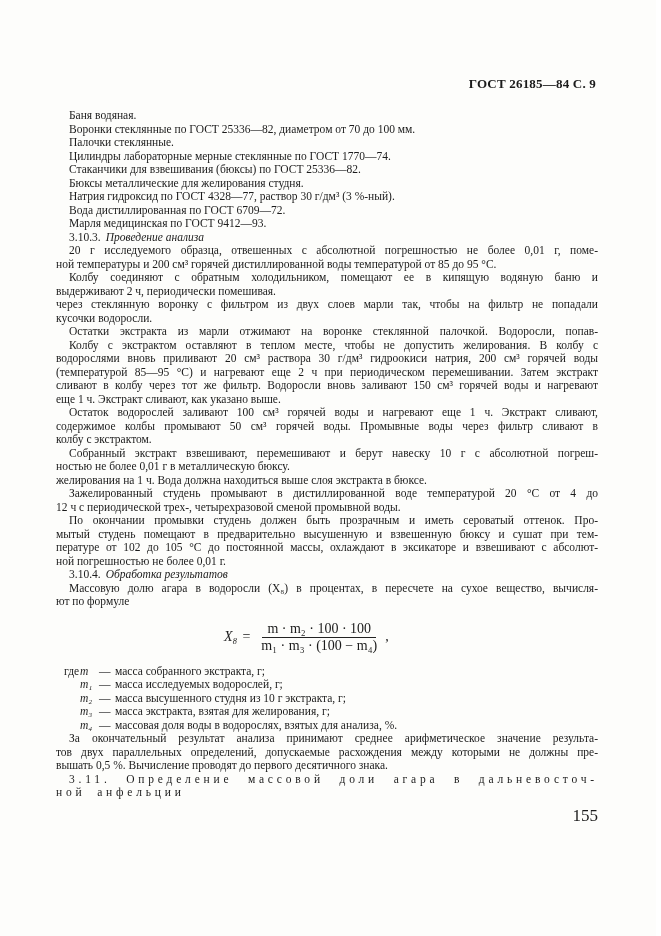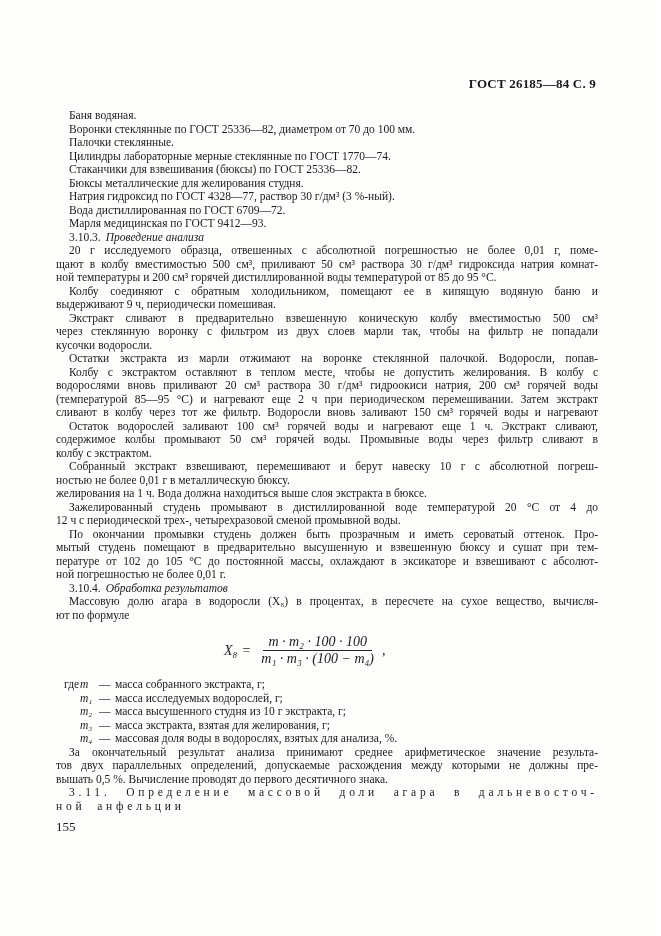--- a/index.html
+++ b/index.html
@@ -14,56 +14,55 @@
   .spaced{letter-spacing:3.8px;word-spacing:5px;}
   .subnum{margin-right:5px;}
   .subtitle{font-style:italic;}
   .defline{display:flex;padding-left:8px;height:13.5px;overflow:hidden;font-family:Liberation Serif, serif;}
   .lead{width:16px;flex:none;}
   .sym{width:19px;flex:none;font-style:italic;}
   .dash{width:16px;flex:none;}
   .formula{display:flex;align-items:center;margin:10px 0 9px 168px;font-size:14px;height:37px;}
   .mvar{font-style:italic;margin-right:5px;}
   .feq{margin-right:6px;}
-  .frac{display:inline-flex;flex-direction:column;align-items:center;font-style:italic;line-height:14px;}
+  .frac{display:inline-flex;flex-direction:column;align-items:center;line-height:14px;}
   .num{padding:0 5px 1px;border-bottom:1px solid #222;}
   .den{padding:1px 5px 0;}
   .ftrail{margin-left:3px;}
-  .page-num{text-align:left;font-size:13px;margin-top:6px;}
+  .page-num{text-align:right;font-size:17px;margin-top:6px;}
 </style>
 </head>
 <body>
 
 <div class="page">
   <div class="content">
     <div class="doc-header">ГОСТ 26185—84 С. 9</div>
     <div class="body-text">
         <div class="ln indent">Баня водяная.</div>
         <div class="ln indent">Воронки стеклянные по ГОСТ 25336—82, диаметром от 70 до 100 мм.</div>
         <div class="ln indent">Палочки стеклянные.</div>
         <div class="ln indent">Цилиндры лабораторные мерные стеклянные по ГОСТ 1770—74.</div>
         <div class="ln indent">Стаканчики для взвешивания (бюксы) по ГОСТ 25336—82.</div>
         <div class="ln indent">Бюксы металлические для желирования студня.</div>
         <div class="ln indent">Натрия гидроксид по ГОСТ 4328—77, раствор 30 г/дм³ (3 %-ный).</div>
         <div class="ln indent">Вода дистиллированная по ГОСТ 6709—72.</div>
         <div class="ln indent">Марля медицинская по ГОСТ 9412—93.</div>
         <div class="ln indent"><span class="subnum">3.10.3.</span><span class="subtitle">Проведение анализа</span></div>
         <div class="ln indent j">20 г исследуемого образца, отвешенных с абсолютной погрешностью не более 0,01 г, поме-</div>
-        <div class="ln j">щают в колбу вместимостью 500 см³, приливают 50 см³ раствора 30 г/дм³ гидроксида натрия комнат-</div>
         <div class="ln">ной температуры и 200 см³ горячей дистиллированной воды температурой от 85 до 95 °С.</div>
         <div class="ln indent j">Колбу соединяют с обратным холодильником, помещают ее в кипящую водяную баню и</div>
-        <div class="ln">выдерживают 9 ч, периодически помешивая.</div>
-        <div class="ln indent j">Экстракт сливают в предварительно взвешенную коническую колбу вместимостью 500 см³</div>
+        <div class="ln">выдерживают 2 ч, периодически помешивая.</div>
         <div class="ln j">через стеклянную воронку с фильтром из двух слоев марли так, чтобы на фильтр не попадали</div>
         <div class="ln">кусочки водоросли.</div>
         <div class="ln indent j">Остатки экстракта из марли отжимают на воронке стеклянной палочкой. Водоросли, попав-</div>
         <div class="ln indent j">Колбу с экстрактом оставляют в теплом месте, чтобы не допустить желирования. В колбу с</div>
         <div class="ln j">водорослями вновь приливают 20 см³ раствора 30 г/дм³ гидроокиси натрия, 200 см³ горячей воды</div>
         <div class="ln j">(температурой 85—95 °С) и нагревают еще 2 ч при периодическом перемешивании. Затем экстракт</div>
         <div class="ln j">сливают в колбу через тот же фильтр. Водоросли вновь заливают 150 см³ горячей воды и нагревают</div>
+        <div class="ln">еще 1 ч. Экстракт сливают, как указано выше.</div>
         <div class="ln indent j">Остаток водорослей заливают 100 см³ горячей воды и нагревают еще 1 ч. Экстракт сливают,</div>
         <div class="ln j">содержимое колбы промывают 50 см³ горячей воды. Промывные воды через фильтр сливают в</div>
         <div class="ln">колбу с экстрактом.</div>
         <div class="ln indent j">Собранный экстракт взвешивают, перемешивают и берут навеску 10 г с абсолютной погреш-</div>
         <div class="ln">ностью не более 0,01 г в металлическую бюксу.</div>
         <div class="ln">желирования на 1 ч. Вода должна находиться выше слоя экстракта в бюксе.</div>
         <div class="ln indent j">Зажелированный студень промывают в дистиллированной воде температурой 20 °С от 4 до</div>
         <div class="ln">12 ч с периодической трех-, четырехразовой сменой промывной воды.</div>
         <div class="ln indent j">По окончании промывки студень должен быть прозрачным и иметь сероватый оттенок. Про-</div>
         <div class="ln j">мытый студень помещают в предварительно высушенную и взвешенную бюксу и сушат при тем-</div>

